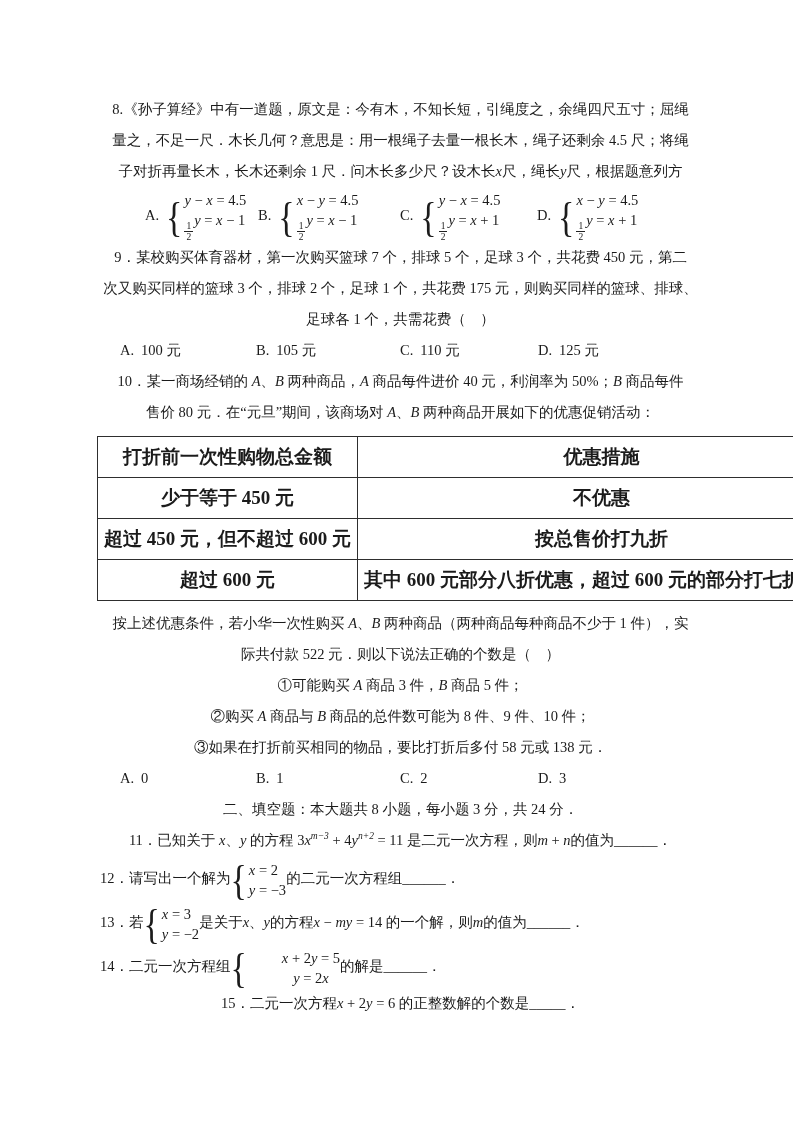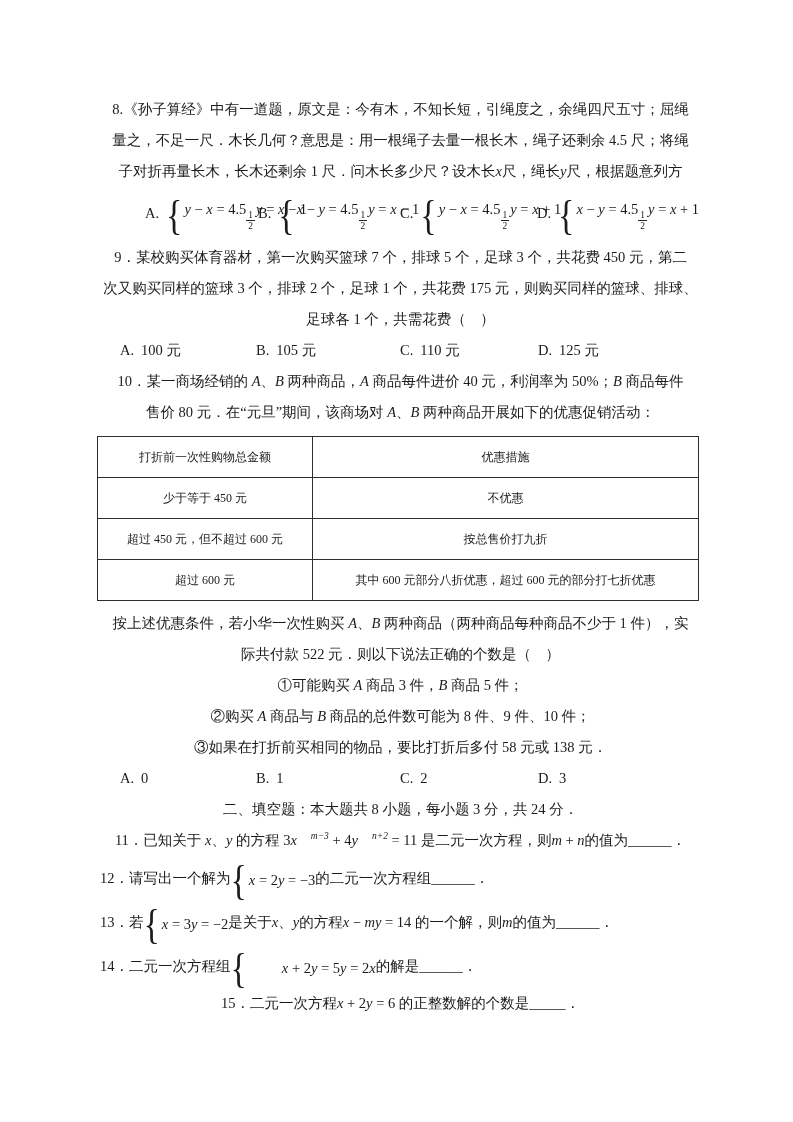--- a/index.html
+++ b/index.html
@@ -12,29 +12,29 @@
     overflow: hidden;
   }
   .page {
     width: 793px; height: 1122px;
     padding: 94px 92px 0 100px;
     font-size: 14.5px;
   }
   .line { line-height: 31px; white-space: nowrap; text-align: center; }
   .it  { font-style: italic; }
   .bold { font-weight: normal; }
-  .sup { font-size: 9.5px; vertical-align: super; line-height: 0; margin-left: 14px; }
+  .sup { font-size: 9.5px; vertical-align: super; line-height: 0; }
 
   
   .sys { display: inline-flex; align-items: center; vertical-align: middle; }
   .brace {
     font-size: 34px; line-height: 1; font-weight: 400;
     transform: scaleY(1.25); margin-right: 2px;
   }
-  .sys-rows { display: inline-flex; flex-direction: row; align-items: flex-start; }
+  .sys-rows { display: inline-flex; flex-direction: column; align-items: flex-start; }
   .sys-rows.center { align-items: center; margin-left: 33px; }
   .sys-row { line-height: 20px; white-space: nowrap; }
 
   
   .frac { display: inline-flex; flex-direction: column; align-items: center; vertical-align: -4px; margin-right: 1px; }
   .frac .num { font-size: 9.5px; line-height: 10px; border-bottom: 1px solid #222; padding: 0 2px; }
   .frac .den { font-size: 9.5px; line-height: 11px; }
 
   
   .opt-row-q8 {
@@ -46,21 +46,21 @@
     margin-left: 20px; line-height: 31px;
   }
   .opt { white-space: nowrap; }
   .opt-label { margin-right: 7px; }
 
   
   .promo-table { border-collapse: collapse; margin: 8px 0 7px -3px; table-layout: fixed; }
   .promo-table td {
     border: 1px solid #2e2e2e; height: 41px;
     text-align: center; vertical-align: middle;
-    font-size: 12px; padding: 0 6px; overflow: hidden; white-space: nowrap;
+    font-size: 19px; padding: 0 6px; overflow: hidden; white-space: nowrap; font-weight: bold;
   }
   .promo-table td.c1 { width: 215px; }
   .promo-table td.c2 { width: 386px; }
 
   
   .fill { line-height: 44px; white-space: nowrap; }
   .fill .sys { line-height: normal; }
 </style>
 </head>
 <body>

